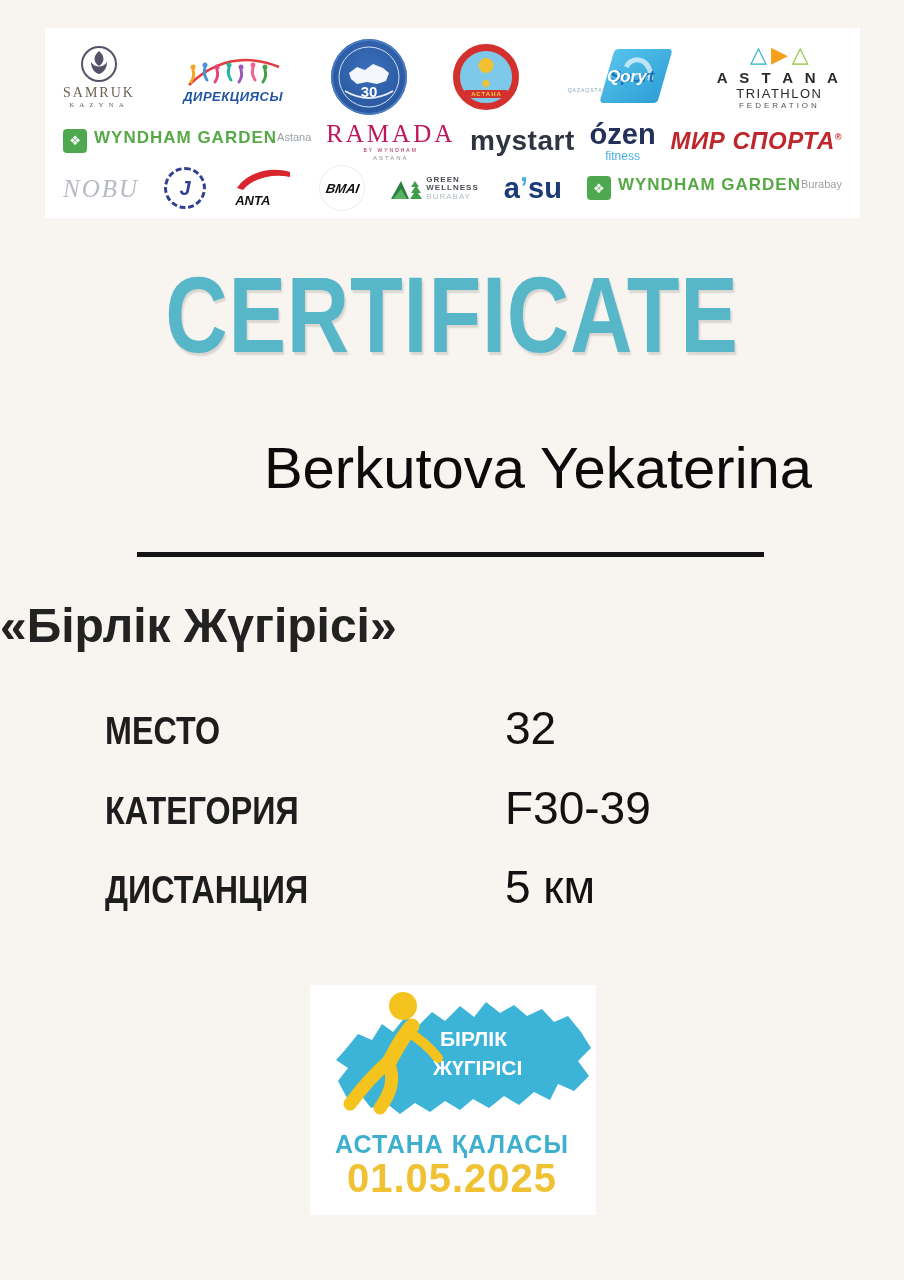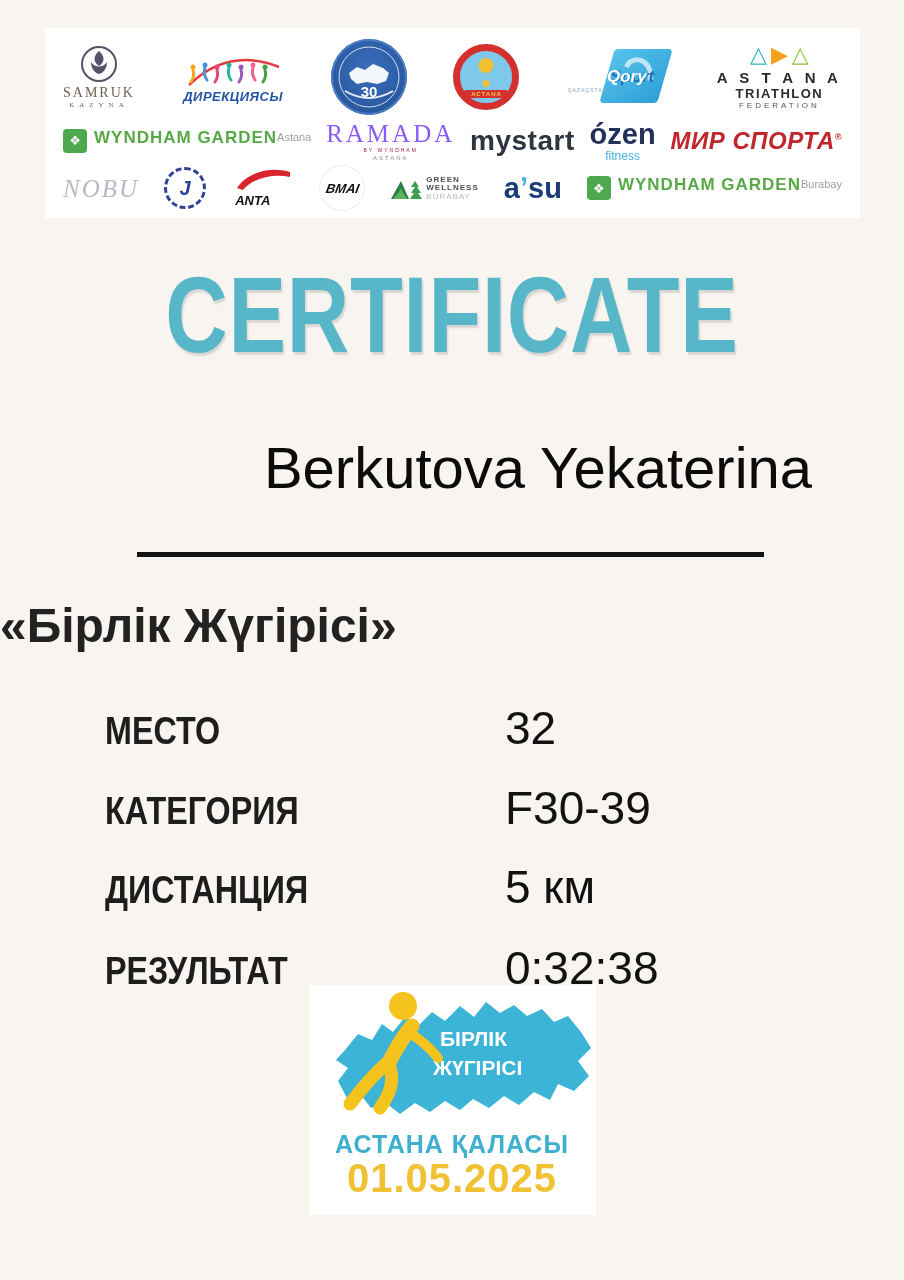--- a/index.html
+++ b/index.html
@@ -37,31 +37,31 @@
   .sportqory { position:relative; width:105px; height:60px; }
   .sq-shape { position:absolute; right:6px; top:2px; width:58px; height:54px; background:linear-gradient(135deg,#55c3ec 0%, #2e9fd6 100%); transform:skewX(-16deg); border-radius:4px;}
   .sq-swirl { position:absolute; right:18px; top:10px; width:30px; height:34px; border:5px solid rgba(255,255,255,.65); border-left-color:transparent; border-bottom-color:transparent; border-radius:50%; transform:rotate(-20deg);}
   .sq-sport { position:absolute; left:0; top:20px; font-weight:bold; font-style:italic; font-size:17px; color:#1a6db3;margin-left:44px;}
   .sq-qory { position:absolute; right:24px; top:20px; font-weight:bold; font-style:italic; font-size:17px; color:#ffffff;}
   .sq-sub { position:absolute; left:2px; top:40px; font-size:5px; letter-spacing:1px; color:#8aa6bc;}
   
   .tri-triangles { display:flex; gap:4px; align-items:center; }
   .tri-t { font-size:22px; line-height:1; }
   .tri-line1 { font-size:15px; font-weight:bold; letter-spacing:4px; color:#2b2b2b; margin-top:4px;}
-  .tri-line2 { font-size:13px; font-weight:bold; letter-spacing:1.5px; color:#2b2b2b; margin-top:2px;}
+  .tri-line2 { font-size:13px; font-weight:normal; letter-spacing:1.5px; color:#2b2b2b; margin-top:2px;}
   .tri-line3 { font-size:8px; letter-spacing:3px; color:#555; margin-top:2px;}
 
   
   .wyndham { flex-direction:row; gap:7px; align-items:flex-start;}
   .wg-square { width:24px; height:24px; border-radius:4px; background:#4ea84e; color:#fff; font-size:13px; display:flex; align-items:center; justify-content:center;}
   .wg-texts { display:flex; flex-direction:row; }
   .wg-brand { font-size:17px; font-weight:bold; color:#57a946; letter-spacing:1px;}
   .wg-sub { font-size:11px; color:#9aa0a6; margin-top:3px;}
   .ramada { }
-  .ramada-brand { font-family:"Liberation Serif", serif; font-size:25px; letter-spacing:3px; color:#8b5cf6; }
+  .ramada-brand { font-family:"Liberation Serif", serif; font-size:25px; letter-spacing:3px; color:#be185d; }
   .ramada-sub1 { font-size:5px; letter-spacing:2px; color:#a11c3e; margin-top:2px;}
   .ramada-sub2 { font-size:6px; letter-spacing:2px; color:#8a8f94; margin-top:2px;}
   .mystart-brand { font-size:28px; font-weight:bold; color:#2e3440; letter-spacing:.5px;}
   .ozen-brand { font-size:29px; font-weight:bold; color:#233059; }
   .ozen-sub { font-size:12px; color:#49b0e2; margin-top:1px;}
   .mir-brand { font-size:24px; font-weight:bold; color:#c0272d; letter-spacing:.5px; font-style:italic;}
   .mir-brand sup { font-size:9px; }
 
   
   .nobu-brand { font-family:"Liberation Serif", serif; font-style:italic; font-size:25px; letter-spacing:2px; color:#b7bac3;}
@@ -266,23 +266,20 @@
 
   <div class="field-row row-0">
     <span class="field-label">МЕСТО</span><span class="field-value">32</span>
   </div>
   <div class="field-row row-1">
     <span class="field-label">КАТЕГОРИЯ</span><span class="field-value">F30-39</span>
   </div>
   <div class="field-row row-2">
     <span class="field-label">ДИСТАНЦИЯ</span><span class="field-value">5 км</span>
   </div>
-  <div class="field-row row-3">
-    <span class="field-label">РЕЗУЛЬТАТ</span><span class="field-value">0:32:38</span>
-  </div>
 
   <div class="footer-card"></div>
   <svg class="event-logo" width="300" height="130" viewBox="0 0 300 130">
     <path d="M45,62 L58,46 L72,52 L82,36 L93,44 L106,28 L118,38 L132,24 L145,33 L160,18 L174,29 L186,14 L200,25 L214,17 L227,28 L242,21 L254,34 L268,28 L281,44 L291,60 L278,73 L289,88 L274,103 L258,96 L250,112 L234,104 L219,117 L204,108 L189,120 L173,111 L160,122 L145,113 L130,124 L115,115 L100,126 L86,115 L71,120 L60,106 L47,110 L38,93 L48,80 L36,72 Z" fill="#3cb4d8"></path>
     <text x="140" y="58" font-size="21" font-weight="bold" fill="#ffffff" font-family="Liberation Sans, sans-serif">БІРЛІК</text>
     <text x="133" y="87" font-size="21" font-weight="bold" fill="#ffffff" font-family="Liberation Sans, sans-serif">ЖҮГІРІСІ</text>
     <g>
       <circle cx="103" cy="18" r="14" fill="#f5c31d"></circle>
       <path d="M112,38 C100,52 96,62 88,76" stroke="#f5c31d" stroke-width="15" fill="none" stroke-linecap="round"></path>
       <path d="M88,74 C74,86 62,100 50,116 M88,74 C96,92 90,106 80,120" stroke="#f5c31d" stroke-width="13" fill="none" stroke-linecap="round"></path>

